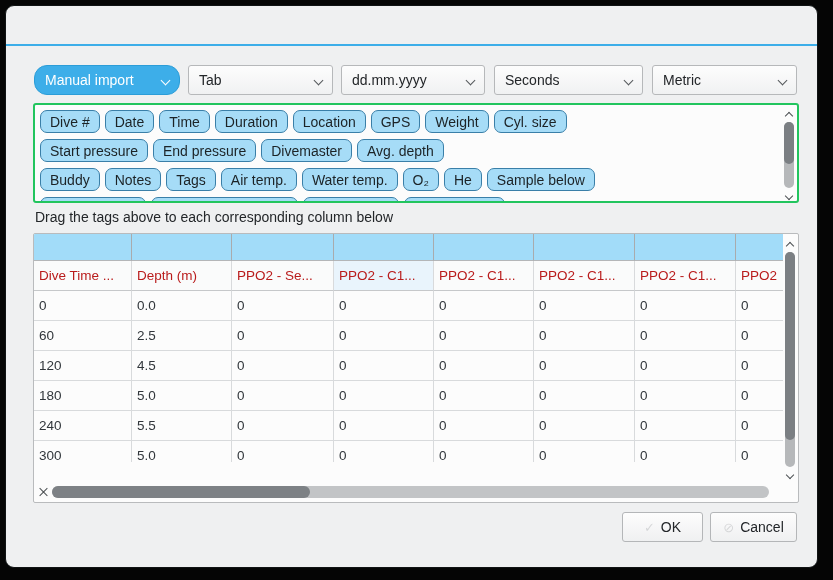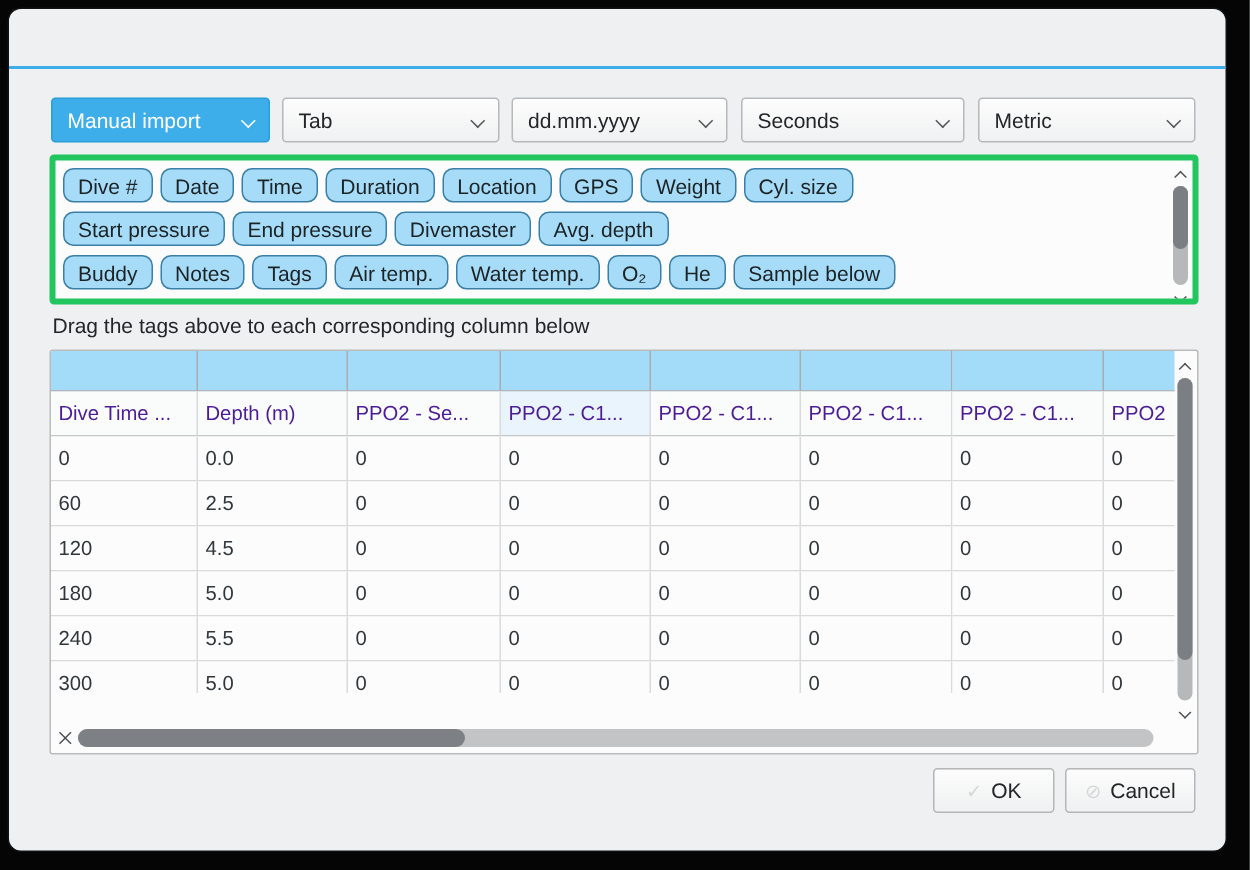--- a/index.html
+++ b/index.html
@@ -21,25 +21,25 @@
     background:#3d4449;border-radius:1px;}
   .close-x:before{transform:rotate(45deg);} .close-x:after{transform:rotate(-45deg);}
   .accent-line{position:absolute;left:0;top:38px;right:0;height:2px;background:#3daee9;}
   
   .combo{position:absolute;top:59px;height:30px;border-radius:3px;font-size:14px;
     display:flex;align-items:center;padding:0 26px 0 10px;cursor:pointer;
     background:linear-gradient(#fdfdfd,#f0f1f2);border:1px solid #b6b8ba;color:#232629;}
   .combo .chev{position:absolute;right:9px;top:11px;width:9px;height:9px;}
   .combo .chev:before{content:"";position:absolute;left:1px;top:0;width:6px;height:6px;
     border-right:1.6px solid #55595c;border-bottom:1.6px solid #55595c;transform:rotate(45deg);}
-  .combo.hl{background:#3daee9;border-color:#2b9dd8;color:#fff;}
+  .combo.hl{background:#3daee9;border-color:#2b9dd8;color:#fff;border-radius:13px;}
   .combo.hl .chev:before{border-color:#fff;}
   
   .tagbox{position:absolute;left:27px;top:97px;width:766px;height:100px;background:#fcfcfc;
-    border:4px solid #22c55e;border-radius:3px;overflow:hidden;}
+    border:2px solid #22c55e;border-radius:3px;overflow:hidden;}
   .tagrow{position:absolute;left:5px;right:20px;height:23px;display:flex;gap:5px;}
   .tag{height:23px;background:#a6dcf7;border:1.5px solid #3a7fa8;border-radius:7px;
     padding:0 9px;font-size:14px;color:#1c2326;display:flex;align-items:center;white-space:nowrap;cursor:grab;}
   
   .vscroll{position:absolute;width:14px;}
   .sb-chev{position:absolute;left:2px;width:10px;height:10px;cursor:pointer;}
   .sb-chev:before{content:"";position:absolute;left:2px;top:2px;width:5px;height:5px;
     border-right:1.5px solid #4d5154;border-bottom:1.5px solid #4d5154;}
   .sb-chev.up:before{transform:rotate(-135deg);top:4px;}
   .sb-chev.down:before{transform:rotate(45deg);}
@@ -50,21 +50,21 @@
   
   .hint{position:absolute;left:29px;top:203px;font-size:14px;color:#232629;}
   
   .tablebox{position:absolute;left:27px;top:227px;width:766px;height:270px;background:#fcfcfc;
     border:1px solid #b9bbbd;border-radius:2px;overflow:hidden;}
   .cols-clip{position:absolute;left:0;top:0;width:749px;height:228px;overflow:hidden;}
   .trow{display:flex;width:900px;}
   .tcell{flex:none;border-right:1px solid #d8dadc;border-bottom:1px solid #d8dadc;
     font-size:13.5px;color:#31363b;display:flex;align-items:center;padding-left:5px;overflow:hidden;white-space:nowrap;}
   .droprow .tcell{height:27px;background:#a2dcf9;border-right:1px solid #a9abad;border-bottom:1px solid #b4b6b8;}
-  .headrow .tcell{height:30px;background:#fafbfb;color:#4c1d95;border-bottom:1px solid #c6c8ca;}
+  .headrow .tcell{height:30px;background:#fafbfb;color:#b91c1c;border-bottom:1px solid #c6c8ca;}
   .headrow .tcell.sel{background:#e9f4fc;}
   .datarow .tcell{height:30px;background:#fcfcfc;}
   .hscroll{position:absolute;left:0;bottom:0;height:20px;width:764px;}
   .hs-track{position:absolute;left:18px;top:4px;width:717px;height:12px;background:#c2c4c6;border-radius:6px;}
   .hs-thumb{position:absolute;left:0px;top:0px;width:258px;height:12px;background:#7d8185;border-radius:6px;cursor:pointer;}
   
   .btn{position:absolute;top:506px;height:30px;border:1px solid #b4b6b8;border-radius:3px;
     background:linear-gradient(#fdfdfd,#eff0f1);font-size:14px;color:#232629;
     display:flex;align-items:center;justify-content:center;gap:6px;cursor:pointer;}
   .ghost{opacity:.16;font-size:13px;color:#31363b;}

